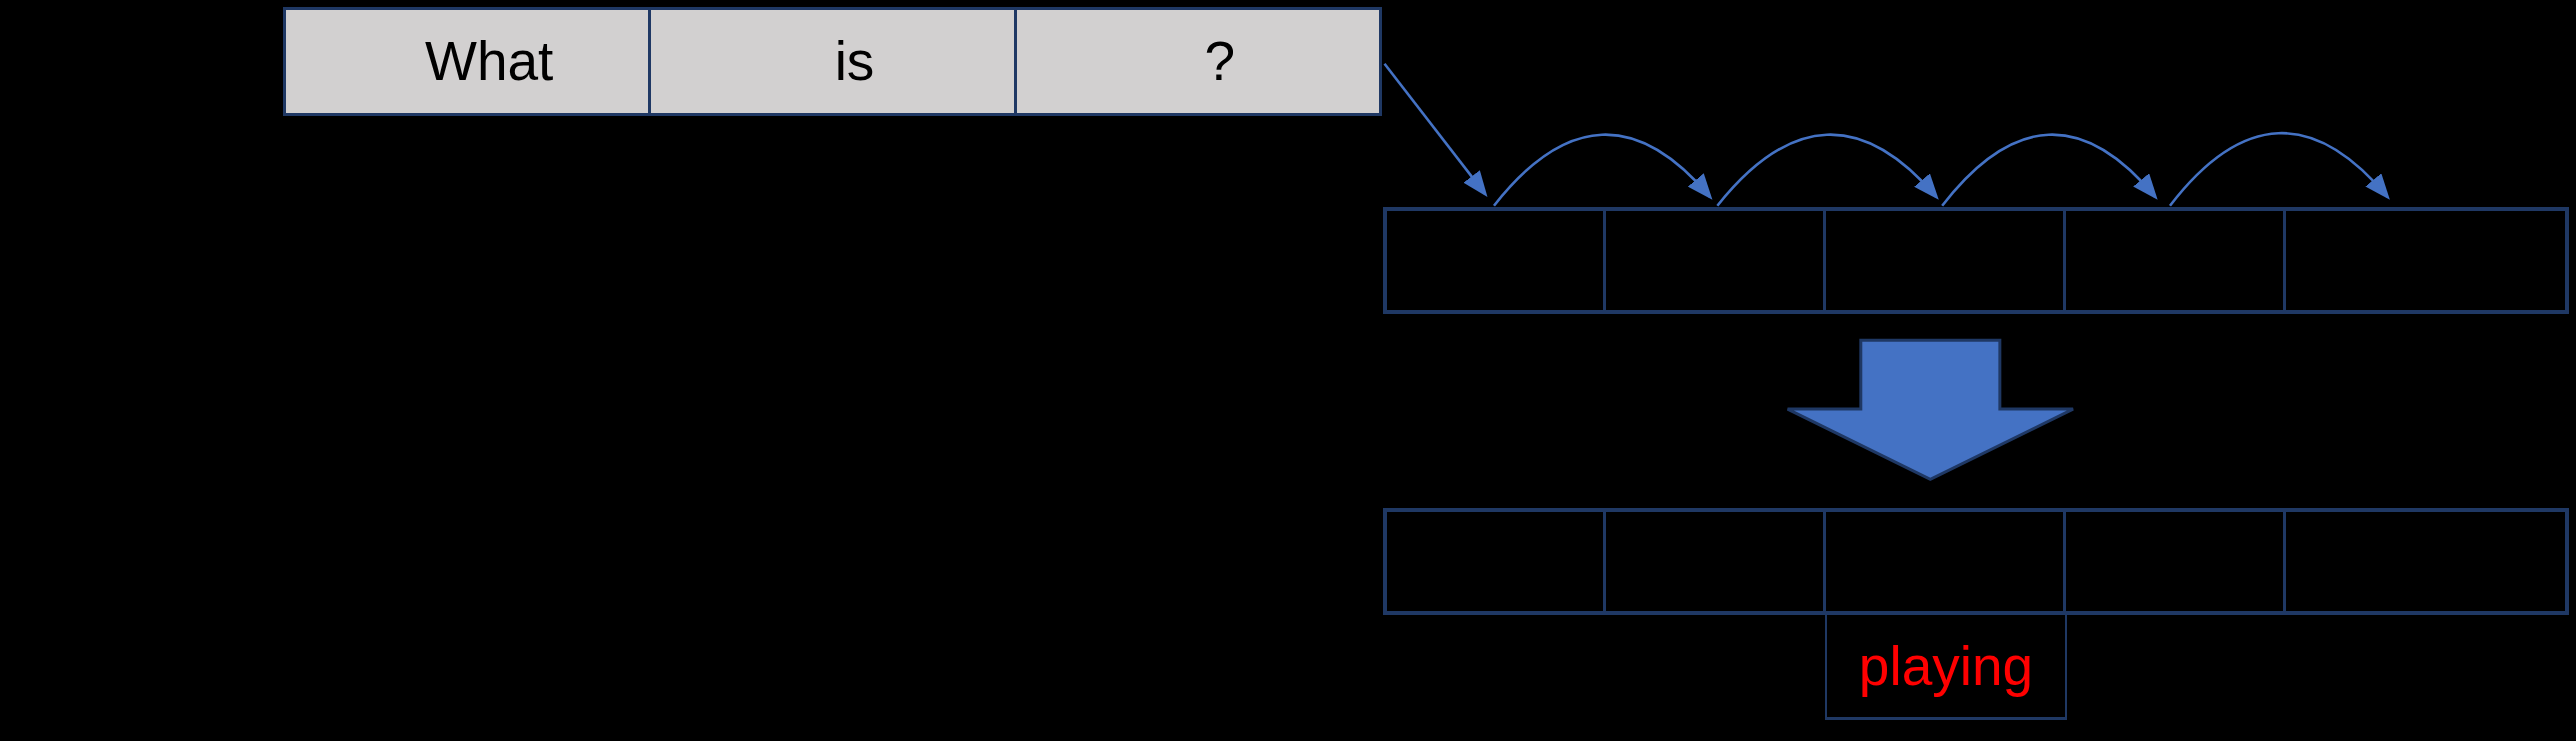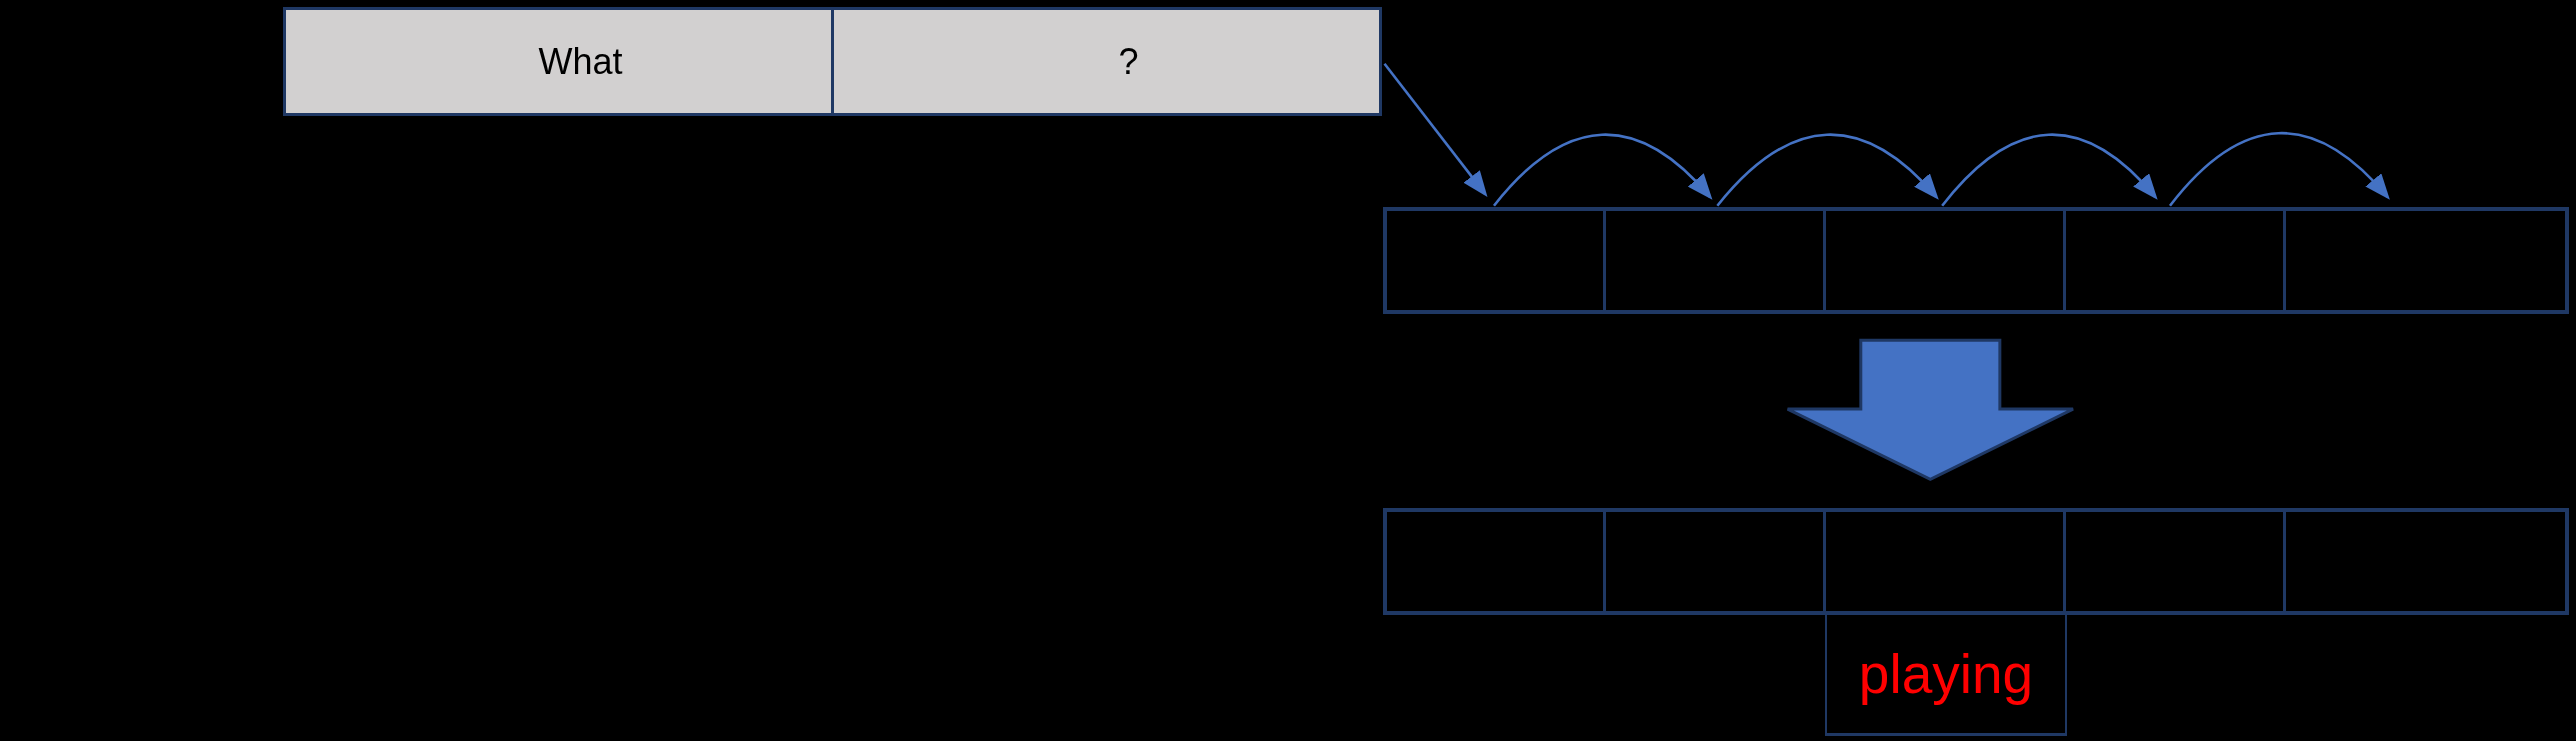--- a/index.html
+++ b/index.html
@@ -48,21 +48,21 @@
     background: var(--border-navy, #1f3864);
   }
   .qcell {
     flex: 1 1 0;
     background: var(--cell-fill-gray, #d2d0d0);
     border-right: 3px solid var(--border-navy, #1f3864);
     display: flex;
     align-items: center;
     justify-content: center;
     color: var(--text-black, #000);
-    font-size: 36px;
+    font-size: 55px;
     line-height: 1;
     padding-left: 44px;
   }
   .qcell:last-child { border-right: none; }
   
   .slotrow {
     position: absolute;
     left: 1383px;
     width: 1186px; height: 107px;
     box-sizing: border-box;
@@ -79,21 +79,21 @@
   }
   .slot.c1 { width: 219px; }
   .slot.c2 { width: 220px; }
   .slot.c3 { width: 240px; }
   .slot.c4 { width: 220px; }
   .slot.c5 { flex: 1 1 auto; border-right: none; }
   
   .outcell {
     position: absolute;
     left: 1825px; top: 615px;
-    width: 242px; height: 121px;
+    width: 242px; height: 105px;
     box-sizing: border-box;
     border-left: 2.2px solid var(--border-navy, #1f3864);
     border-right: 2.2px solid var(--border-navy, #1f3864);
     border-bottom: 3.7px solid var(--border-navy, #1f3864);
     display: flex;
     align-items: center;
     justify-content: center;
   }
   .outcell span {
     color: var(--highlight-red, #f00);
@@ -121,20 +121,23 @@
     <path class="arcline" d="M 2934 278 Q 3080 88 3228 266" marker-end="url(#ah)"></path>
 
     <polygon class="bigarrow" points="2516,460 2704,460 2704,553 2803,553 2610,648 2417,553 2516,553"></polygon>
   </svg>
 
   <div class="qtable">
     <div class="qcell">
       <span>What</span>
     </div>
     <div class="qcell">
+      <span>is</span>
+    </div>
+    <div class="qcell">
       <span>?</span>
     </div>
   </div>
 
   <div class="slotrow row1">
     <div class="slot c1"></div>
     <div class="slot c2"></div>
     <div class="slot c3"></div>
     <div class="slot c4"></div>
     <div class="slot c5"></div>

